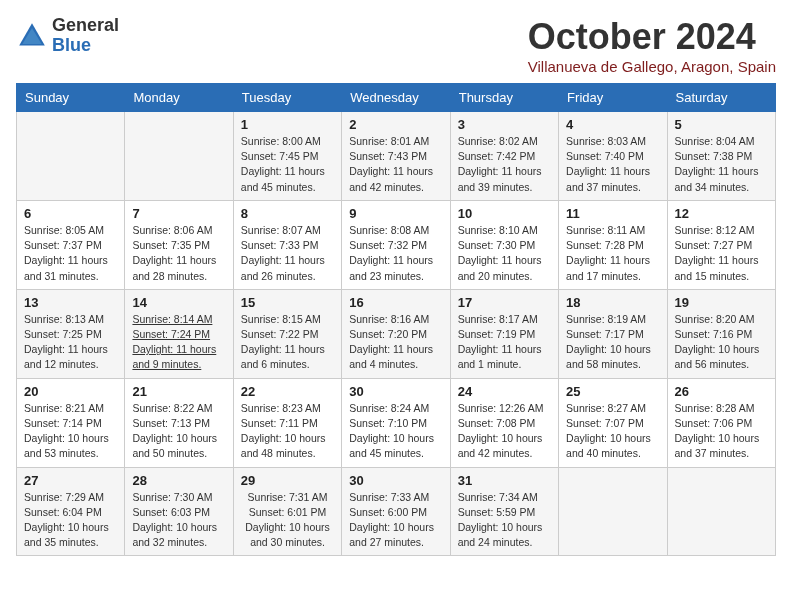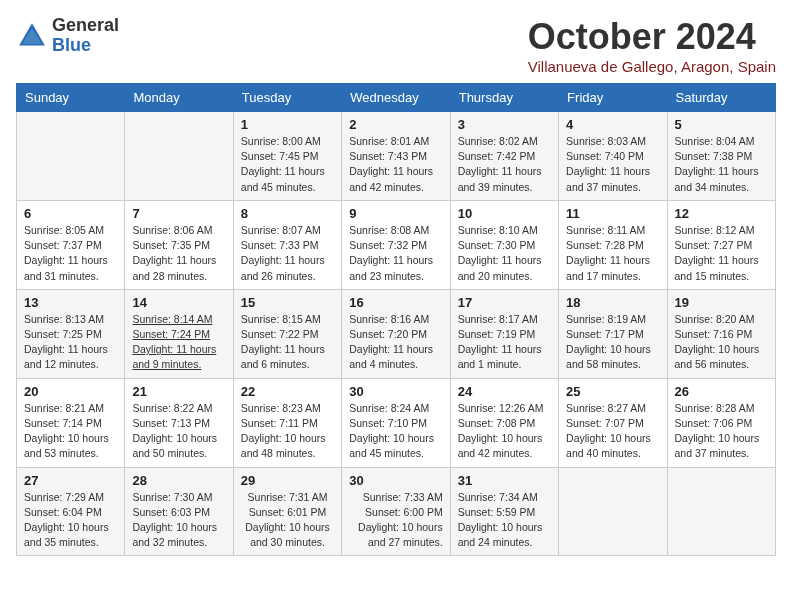--- a/index.html
+++ b/index.html
@@ -300,21 +300,21 @@
 Daylight: 10 hours and 32 minutes.</div>
         </td>
         <td>
           <span class="day-num">29</span>
           <div class="day-info" style="white-space: pre-line; text-align: center;">Sunrise: 7:31 AM
 Sunset: 6:01 PM
 Daylight: 10 hours and 30 minutes.</div>
         </td>
         <td>
           <span class="day-num">30</span>
-          <div class="day-info" style="white-space: pre-line; text-align: right;">Sunrise: 7:33 AM
+          <div class="day-info" style="white-space: pre-line;">Sunrise: 7:33 AM
 Sunset: 6:00 PM
 Daylight: 10 hours and 27 minutes.</div>
         </td>
         <td>
           <span class="day-num">31</span>
           <div class="day-info" style="white-space: pre-line;">Sunrise: 7:34 AM
 Sunset: 5:59 PM
 Daylight: 10 hours and 24 minutes.</div>
         </td>
         <td class="empty-cell"></td>

